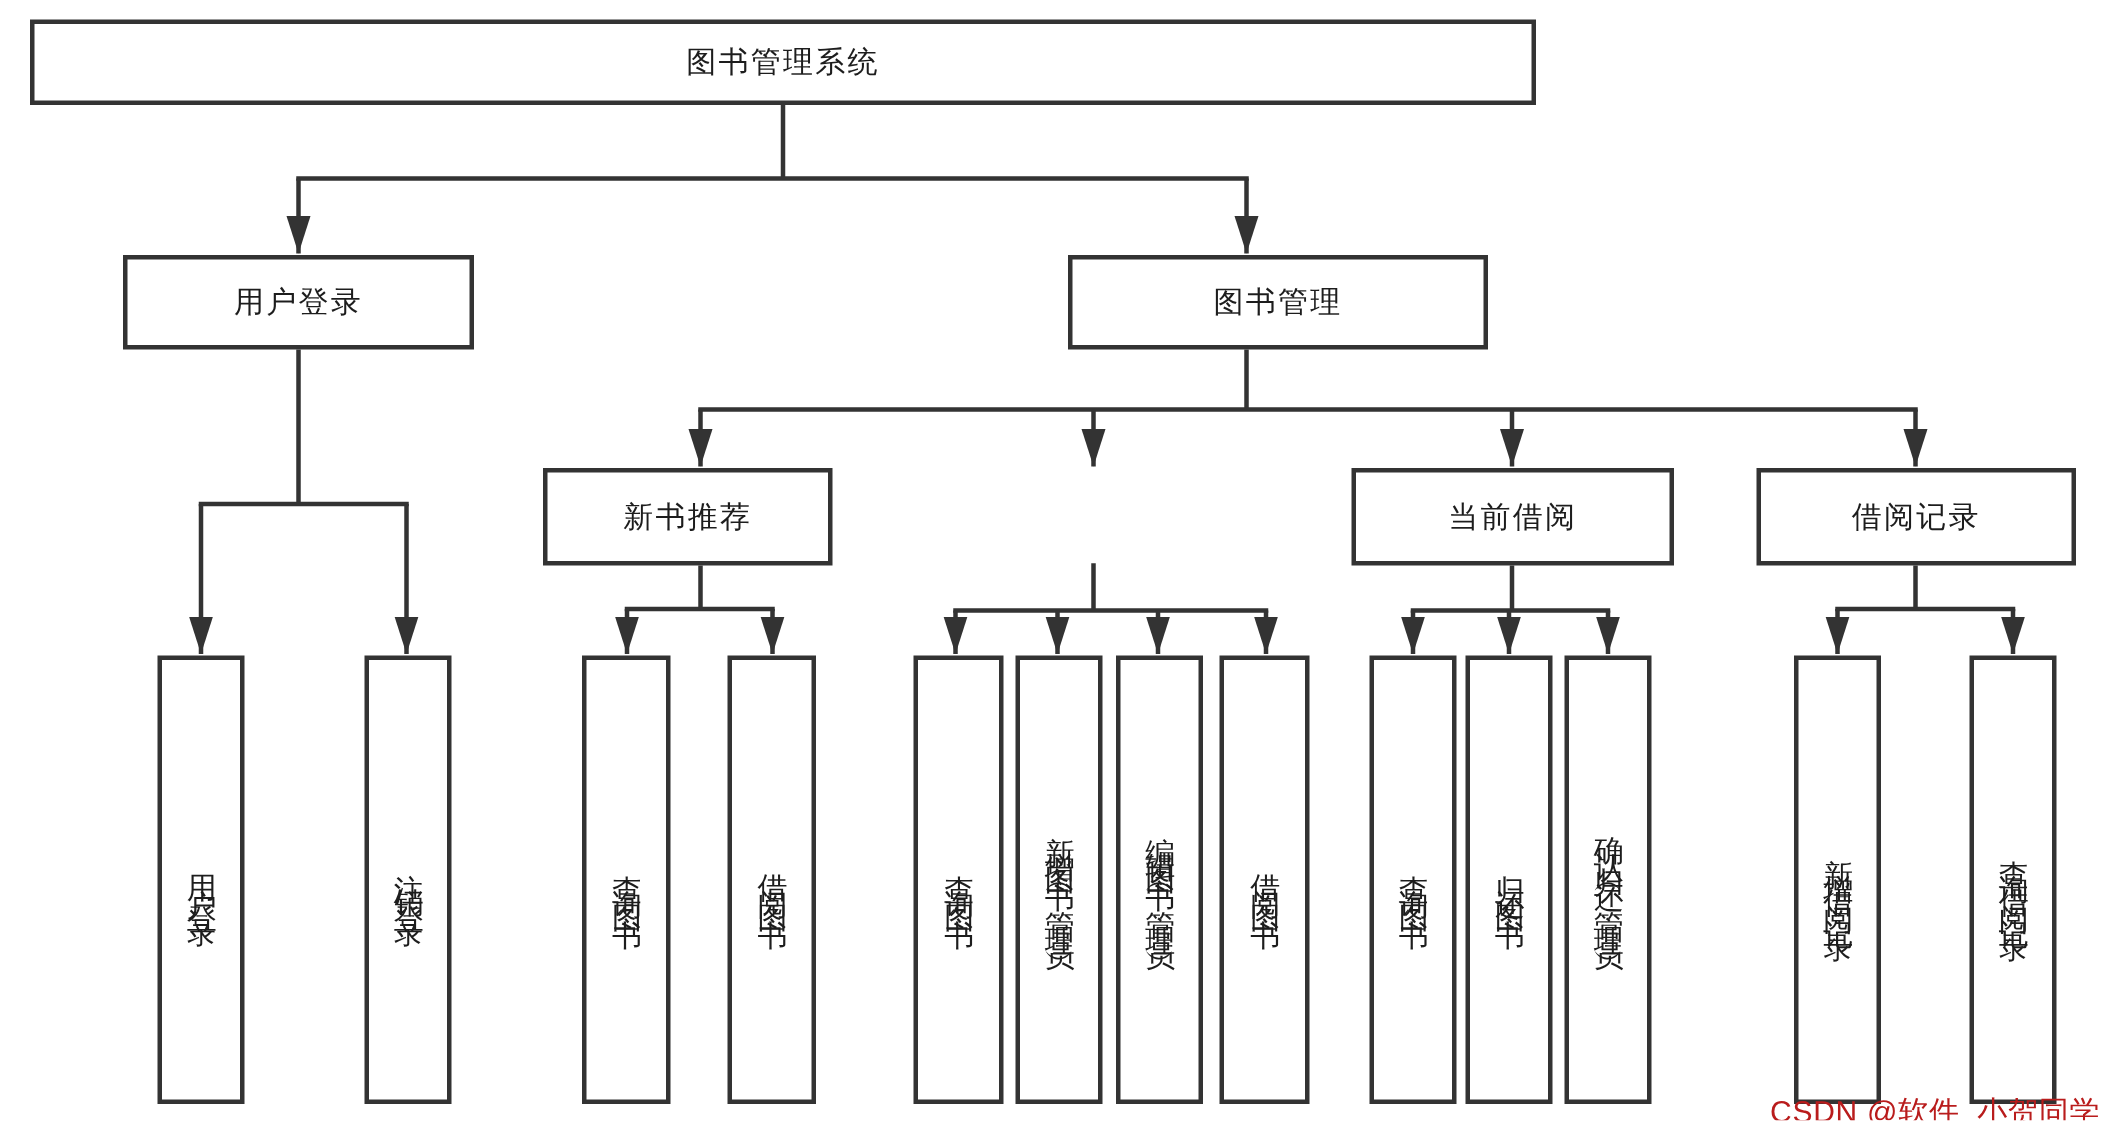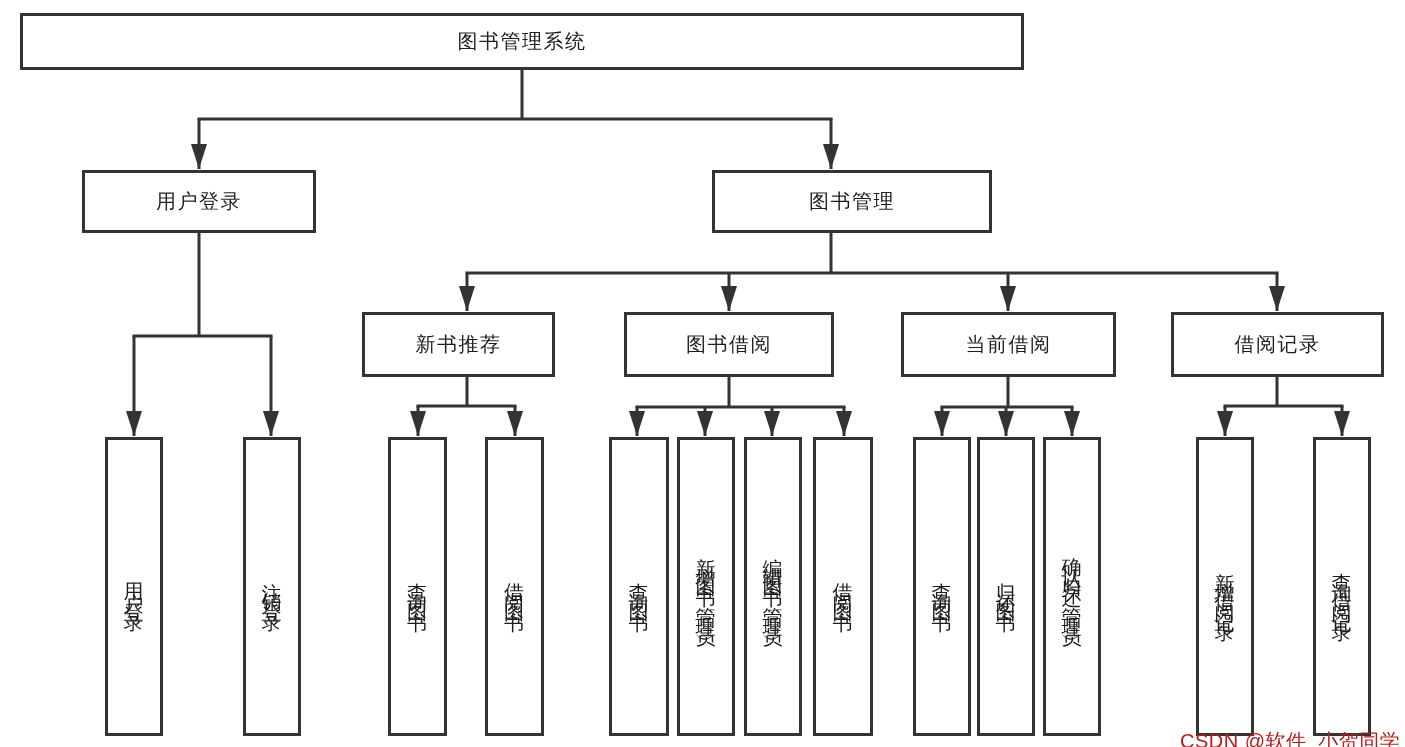--- a/index.html
+++ b/index.html
@@ -94,21 +94,20 @@
       <line x1="1342" y1="406" x2="1342" y2="436" marker-end="url(#arrow)"></line>
     </g>
   </svg>
 
   <div class="box h" id="n-root">图书管理系统</div>
 
   <div class="box h" id="n-login">用户登录</div>
   <div class="box h" id="n-mgmt">图书管理</div>
 
   <div class="box h" id="n-rec">新书推荐</div>
-  <div class="box h" id="n-bb">图书借阅</div>
   <div class="box h" id="n-cb">当前借阅</div>
   <div class="box h" id="n-br">借阅记录</div>
 
   <div class="box v leaf" id="l-ul">用户登录</div>
   <div class="box v leaf" id="l-lo">注销登录</div>
 
   <div class="box v leaf" id="l-rq">查询图书</div>
   <div class="box v leaf" id="l-rb">借阅图书</div>
 
   <div class="box v leaf" id="l-bq">查询图书</div>

